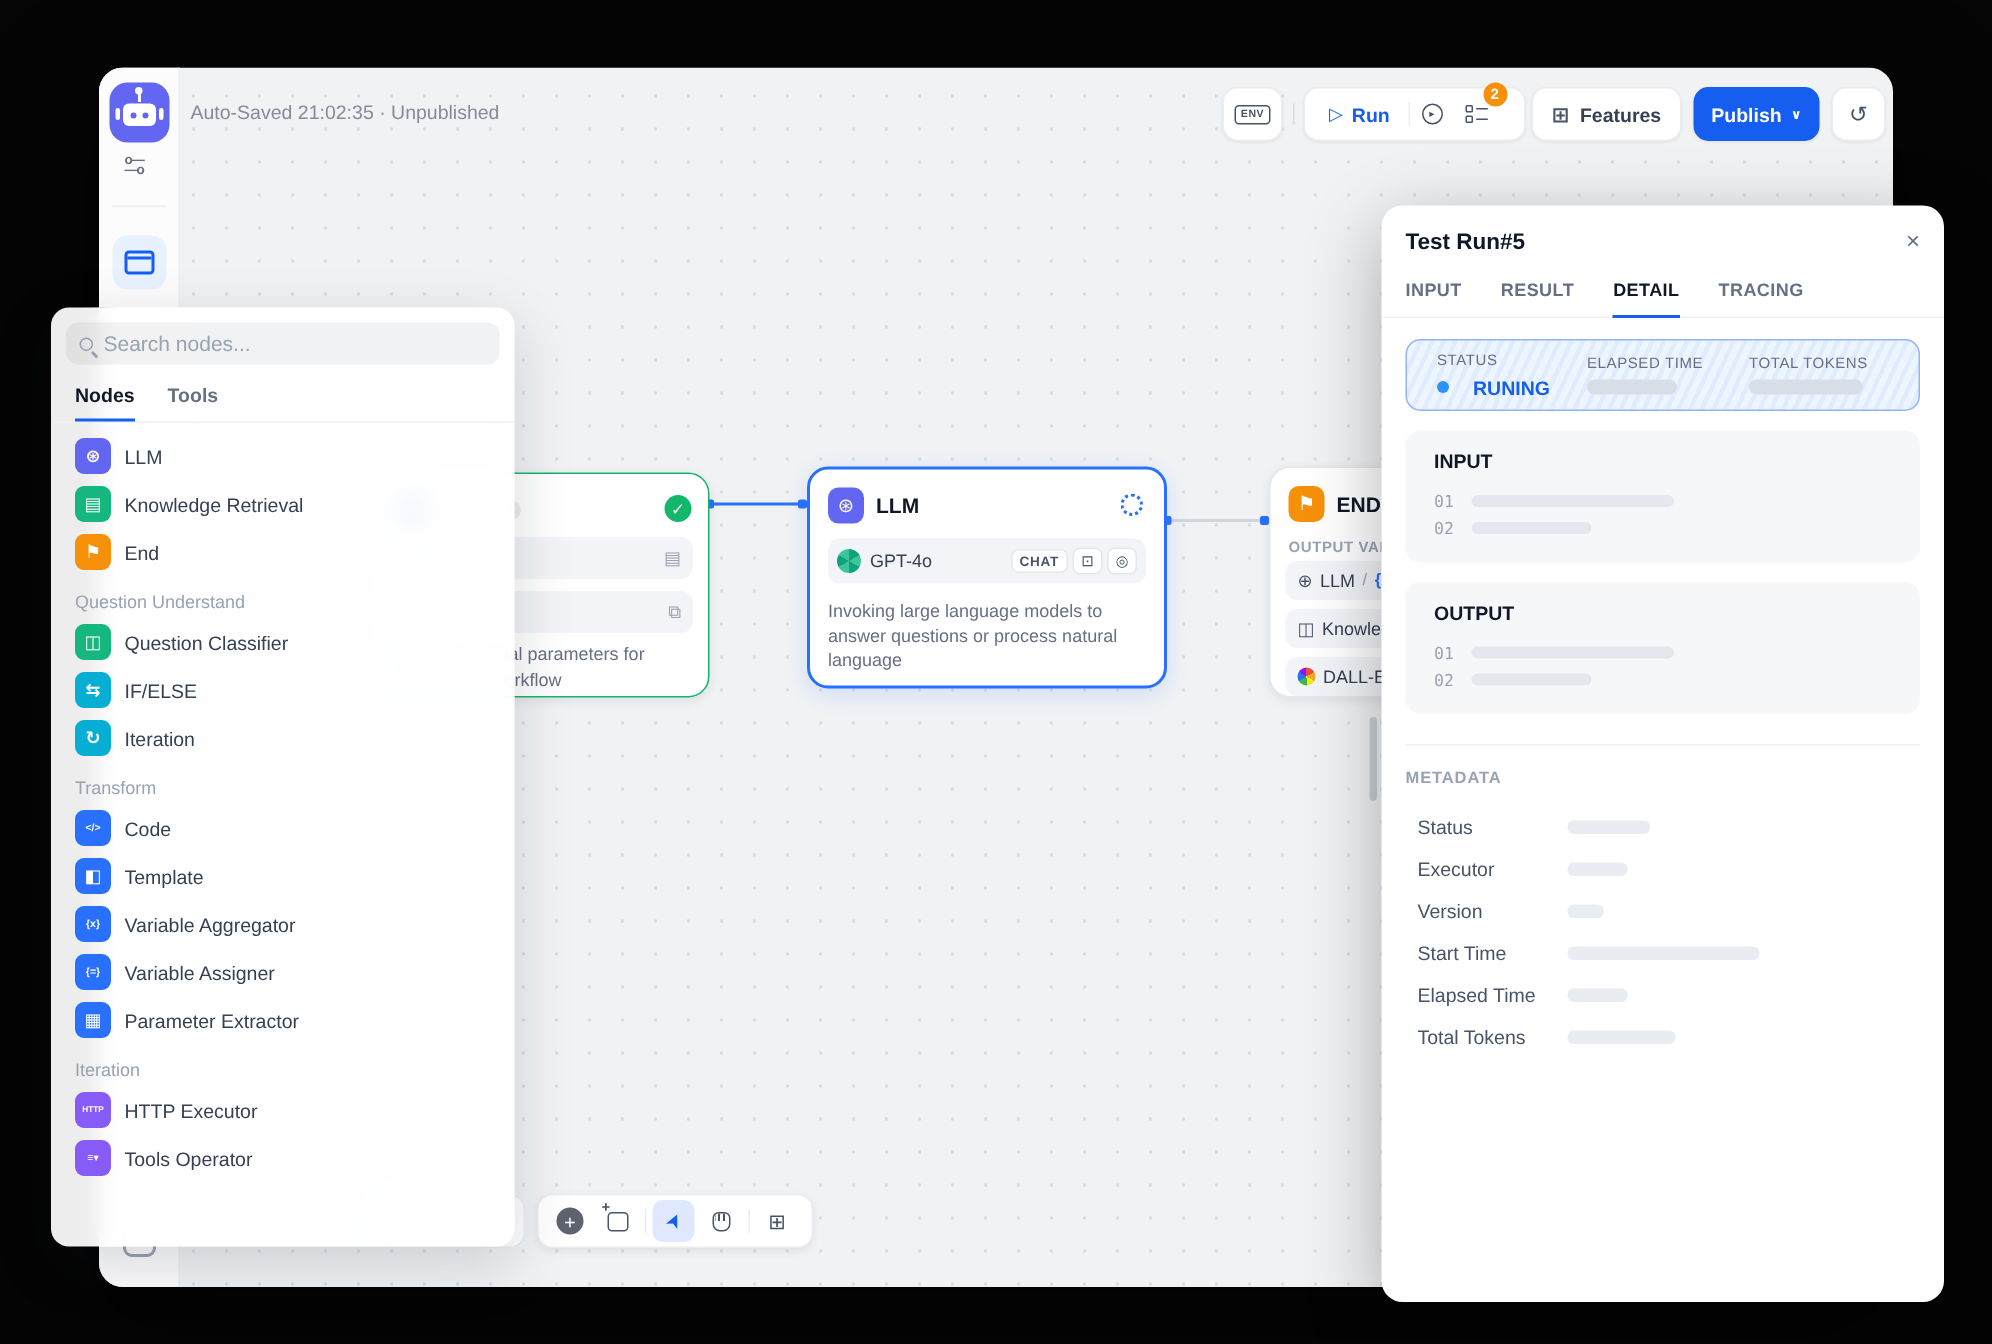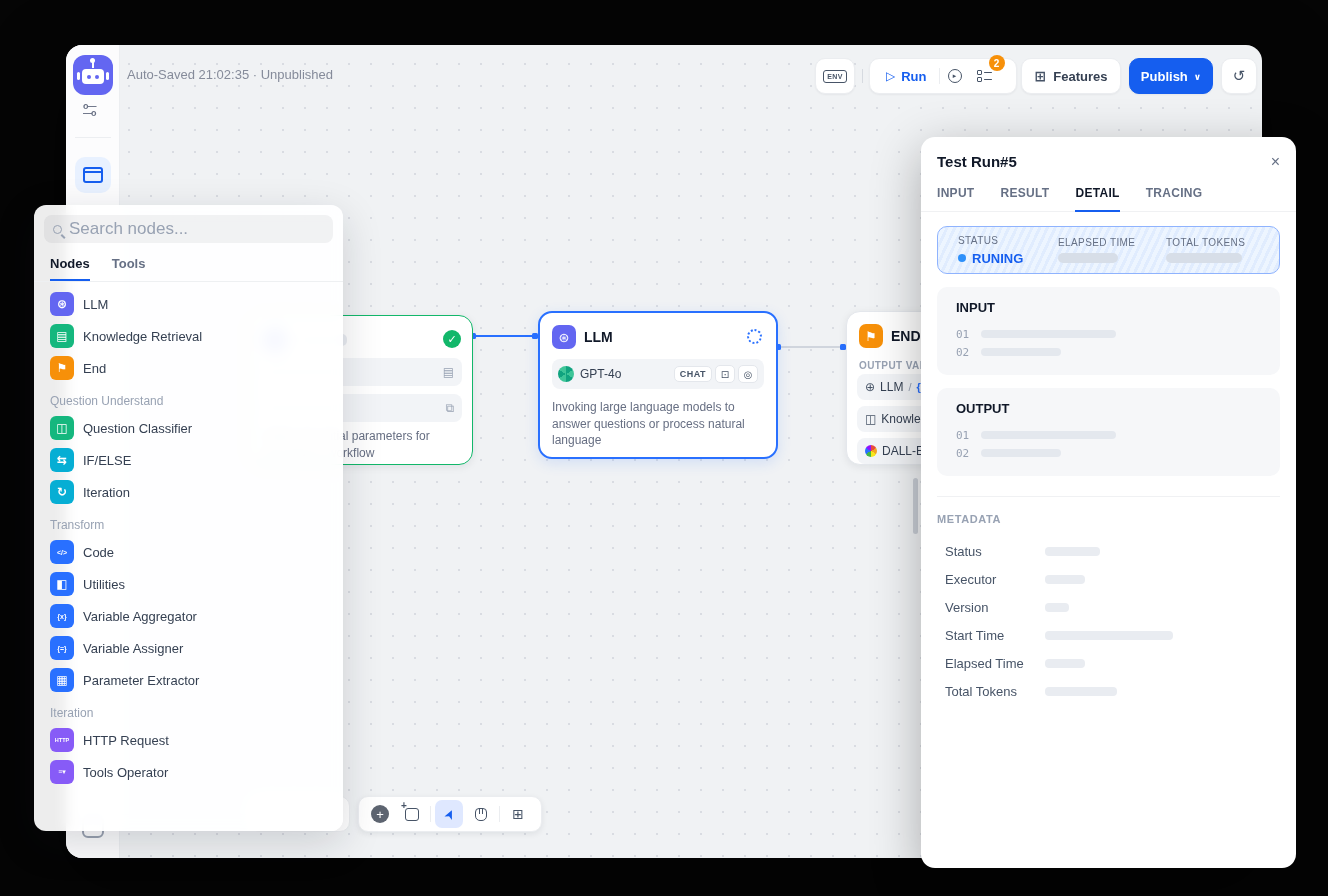--- a/index.html
+++ b/index.html
@@ -138,21 +138,21 @@
   
   .node-panel { position:absolute; left:34px; top:205px; width:309px; height:626px;
     background:rgba(255,255,255,.93); backdrop-filter:blur(7px); -webkit-backdrop-filter:blur(7px);
     border-radius:12px; box-shadow:0 12px 40px rgba(16,24,40,.16); overflow:hidden; }
   .np-search { margin:10px 10px 6px 10px; height:28px; background:rgba(16,24,40,.055);
     border-radius:8px; display:flex; align-items:center; gap:7px; padding:0 9px; }
   .search-glyph { width:9px; height:9px; border:1.6px solid #98a2b3; border-radius:50%;
     position:relative; flex:0 0 auto; }
   .search-glyph::after { content:""; position:absolute; left:8px; top:8px; width:5px; height:1.6px;
     background:#98a2b3; transform:rotate(45deg); transform-origin:0 0; }
-  .np-search input { border:0; outline:0; background:transparent; font-size:17px; color:#354052;
+  .np-search input { border:0; outline:0; background:transparent; font-size:14px; color:#354052;
     width:100%; font-family:inherit; }
   .np-search input::placeholder { color:#98a2b3; }
   .np-tabs { display:flex; gap:22px; padding:0 16px; border-bottom:1px solid #eef0f2; }
   .np-tab { font-size:13px; font-weight:600; color:#667085; padding:7px 0 8px 0;
     border-bottom:2px solid transparent; }
   .np-tab.active { color:#101828; border-color:#155eef; }
   .np-list { padding:6px 8px; }
   .np-item { height:32px; display:flex; align-items:center; gap:9px; padding:0 8px;
     border-radius:8px; }
   .np-ico { width:24px; height:24px; border-radius:6px; color:#fff; display:flex;
@@ -172,21 +172,21 @@
   .rp-tabs { display:flex; gap:26px; padding:0 16px; border-bottom:1px solid #f0f1f3; }
   .rp-tab { font-size:12px; font-weight:600; letter-spacing:.3px; color:#667085;
     padding:6px 0 10px 0; border-bottom:2px solid transparent; margin-bottom:-1px; }
   .rp-tab.active { color:#101828; border-color:#155eef; }
   .rp-body { padding:14px 16px; }
   .status-card { height:48px; border:1px solid #8fb3fe; border-radius:10px;
     background:#edf5ff; background-image:repeating-linear-gradient(115deg,rgba(21,94,239,.06) 0 3px,transparent 3px 7px);
     display:flex; align-items:center; padding:0 20px; gap:0; }
   .sc-col { display:flex; flex-direction:column; gap:5px; }
   .sc-label { font-size:10px; font-weight:500; color:#667085; letter-spacing:.4px; }
-  .sc-status { display:flex; align-items:center; gap:6px; font-size:13px; font-weight:700; color:#155eef; }
+  .sc-status { display:flex; align-items:center; gap:16px; font-size:13px; font-weight:700; color:#155eef; }
   .sc-dot { width:8px; height:8px; border-radius:50%; background:#2e90fa; }
   .sc-skel { background:#d7dee8; height:10px; border-radius:5px; }
   .io-card { background:#f6f7f9; border-radius:10px; padding:13px 19px 14px 19px; margin-top:13px; }
   .io-title { font-size:13px; font-weight:700; color:#101828; margin-bottom:10px; }
   .io-row { display:flex; align-items:center; gap:12px; height:18px; }
   .io-num { font-family:"DejaVu Sans Mono",monospace; font-size:11px; color:#98a2b3; }
   .io-skel { background:#e4e8ee; height:8px; border-radius:4px; }
   .rp-divider { height:1px; background:#f0f1f3; margin:20px 0 16px 0; }
   .meta-title { font-size:11px; font-weight:600; color:#98a2b3; letter-spacing:.6px; margin-bottom:12px; }
   .meta-row { display:flex; align-items:center; height:28px; }
@@ -381,39 +381,39 @@
       <span class="np-label">Iteration</span>
     </div>
 
     <div class="np-section">Transform</div>
     <div class="np-item">
       <span class="np-ico c-blue tiny">&lt;/&gt;</span>
       <span class="np-label">Code</span>
     </div>
     <div class="np-item">
       <span class="np-ico c-blue">◧</span>
-      <span class="np-label">Utilities</span>
+      <span class="np-label">Template</span>
     </div>
     <div class="np-item">
       <span class="np-ico c-blue tiny">{x}</span>
       <span class="np-label">Variable Aggregator</span>
     </div>
     <div class="np-item">
       <span class="np-ico c-blue tiny">{=}</span>
       <span class="np-label">Variable Assigner</span>
     </div>
     <div class="np-item">
       <span class="np-ico c-blue">▦</span>
       <span class="np-label">Parameter Extractor</span>
     </div>
 
     <div class="np-section">Iteration</div>
     <div class="np-item">
       <span class="np-ico c-purple tinier">HTTP</span>
-      <span class="np-label">HTTP Request</span>
+      <span class="np-label">HTTP Executor</span>
     </div>
     <div class="np-item">
       <span class="np-ico c-purple tiny">≡▾</span>
       <span class="np-label">Tools Operator</span>
     </div>
   </div>
 </div>
 
 <div class="run-panel">
   <div class="rp-head">

